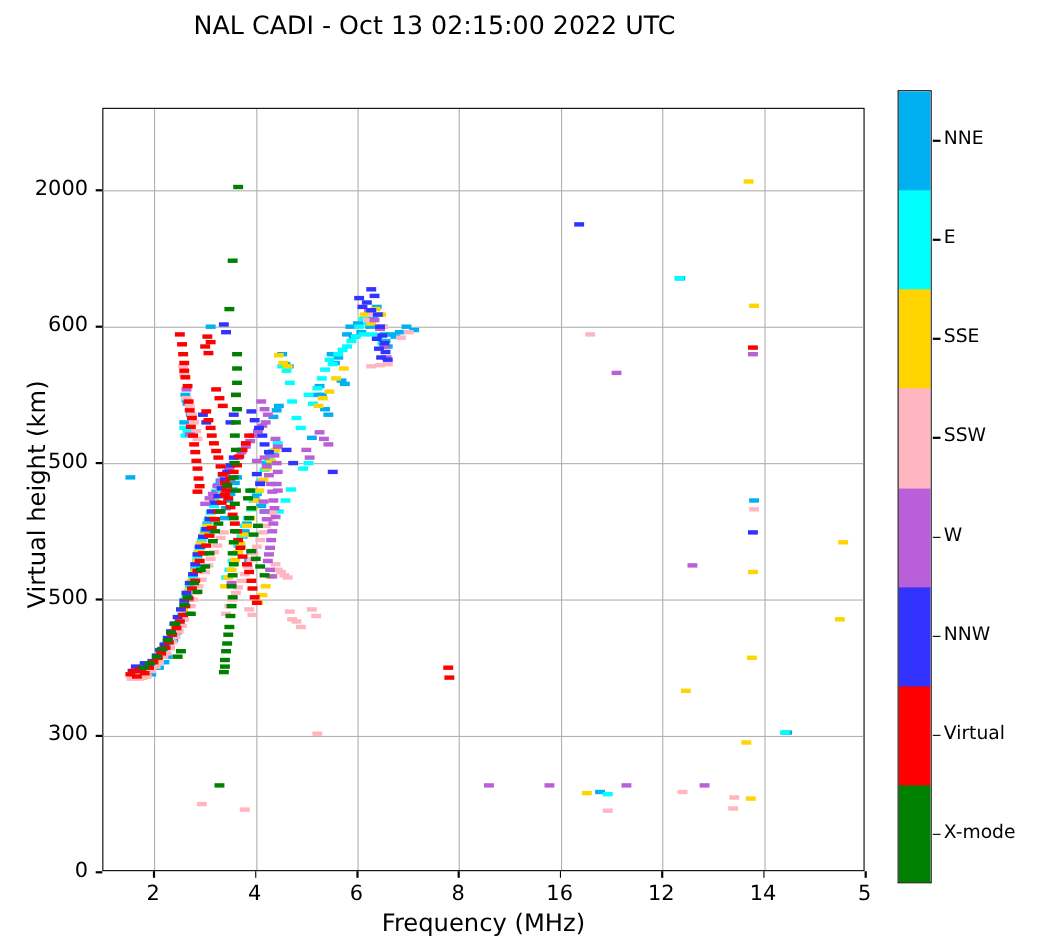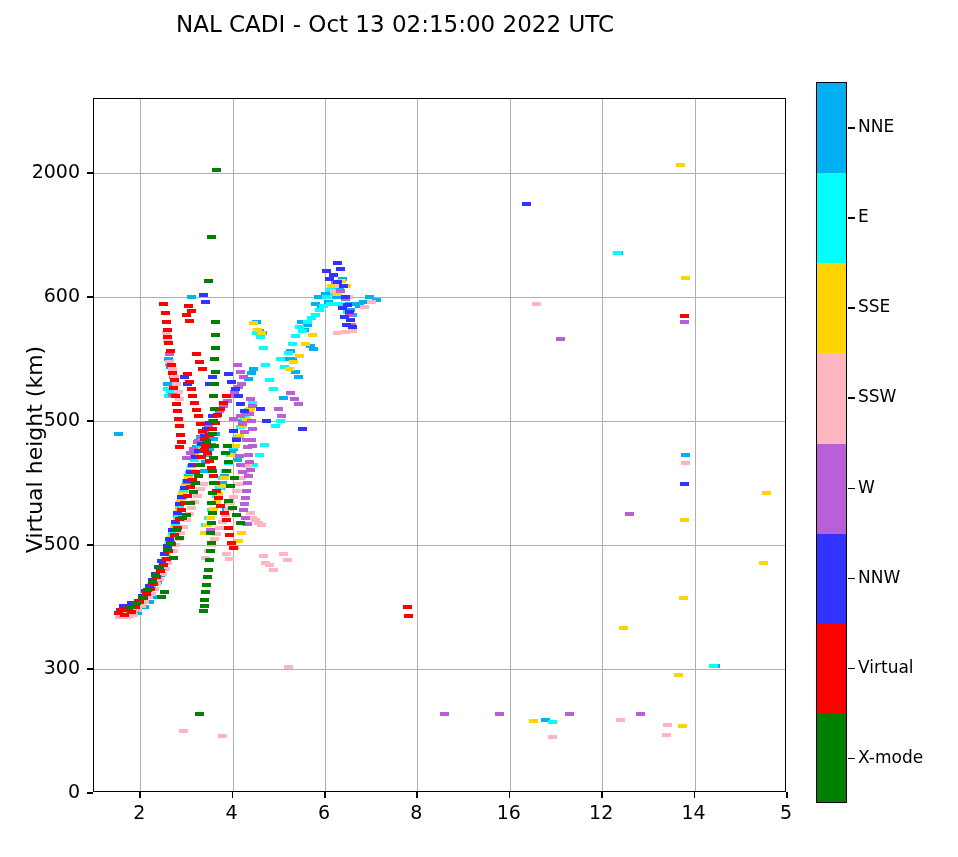--- a/index.html
+++ b/index.html
@@ -820,20 +820,21 @@
       <div class="tick-y" style="top: 544.1px;"></div>
       <div class="tlabel-y" style="top: 532.1px;">500</div>
       <div class="tick-y" style="top: 420.2px;"></div>
       <div class="tlabel-y" style="top: 408.2px;">500</div>
       <div class="tick-y" style="top: 296.3px;"></div>
       <div class="tlabel-y" style="top: 284.3px;">600</div>
       <div class="tick-y" style="top: 172.4px;"></div>
       <div class="tlabel-y" style="top: 160.4px;">2000</div>
     </div>
 
+  <div id="xlabel">Frequency (MHz)</div>
   <div id="ylabel">Virtual height (km)</div>
 
   <div id="colorbar">
       <div class="cb-seg" style="top: 0px; height: 91px; background: rgb(0, 176, 240);"></div>
       <div class="cb-seg" style="top: 90.13px; height: 91px; background: rgb(0, 255, 255);"></div>
       <div class="cb-seg" style="top: 180.25px; height: 91px; background: rgb(255, 212, 0);"></div>
       <div class="cb-seg" style="top: 270.38px; height: 91px; background: rgb(255, 182, 193);"></div>
       <div class="cb-seg" style="top: 360.5px; height: 91px; background: rgb(185, 95, 216);"></div>
       <div class="cb-seg" style="top: 450.63px; height: 91px; background: rgb(51, 51, 255);"></div>
       <div class="cb-seg" style="top: 540.75px; height: 91px; background: rgb(255, 0, 0);"></div>

